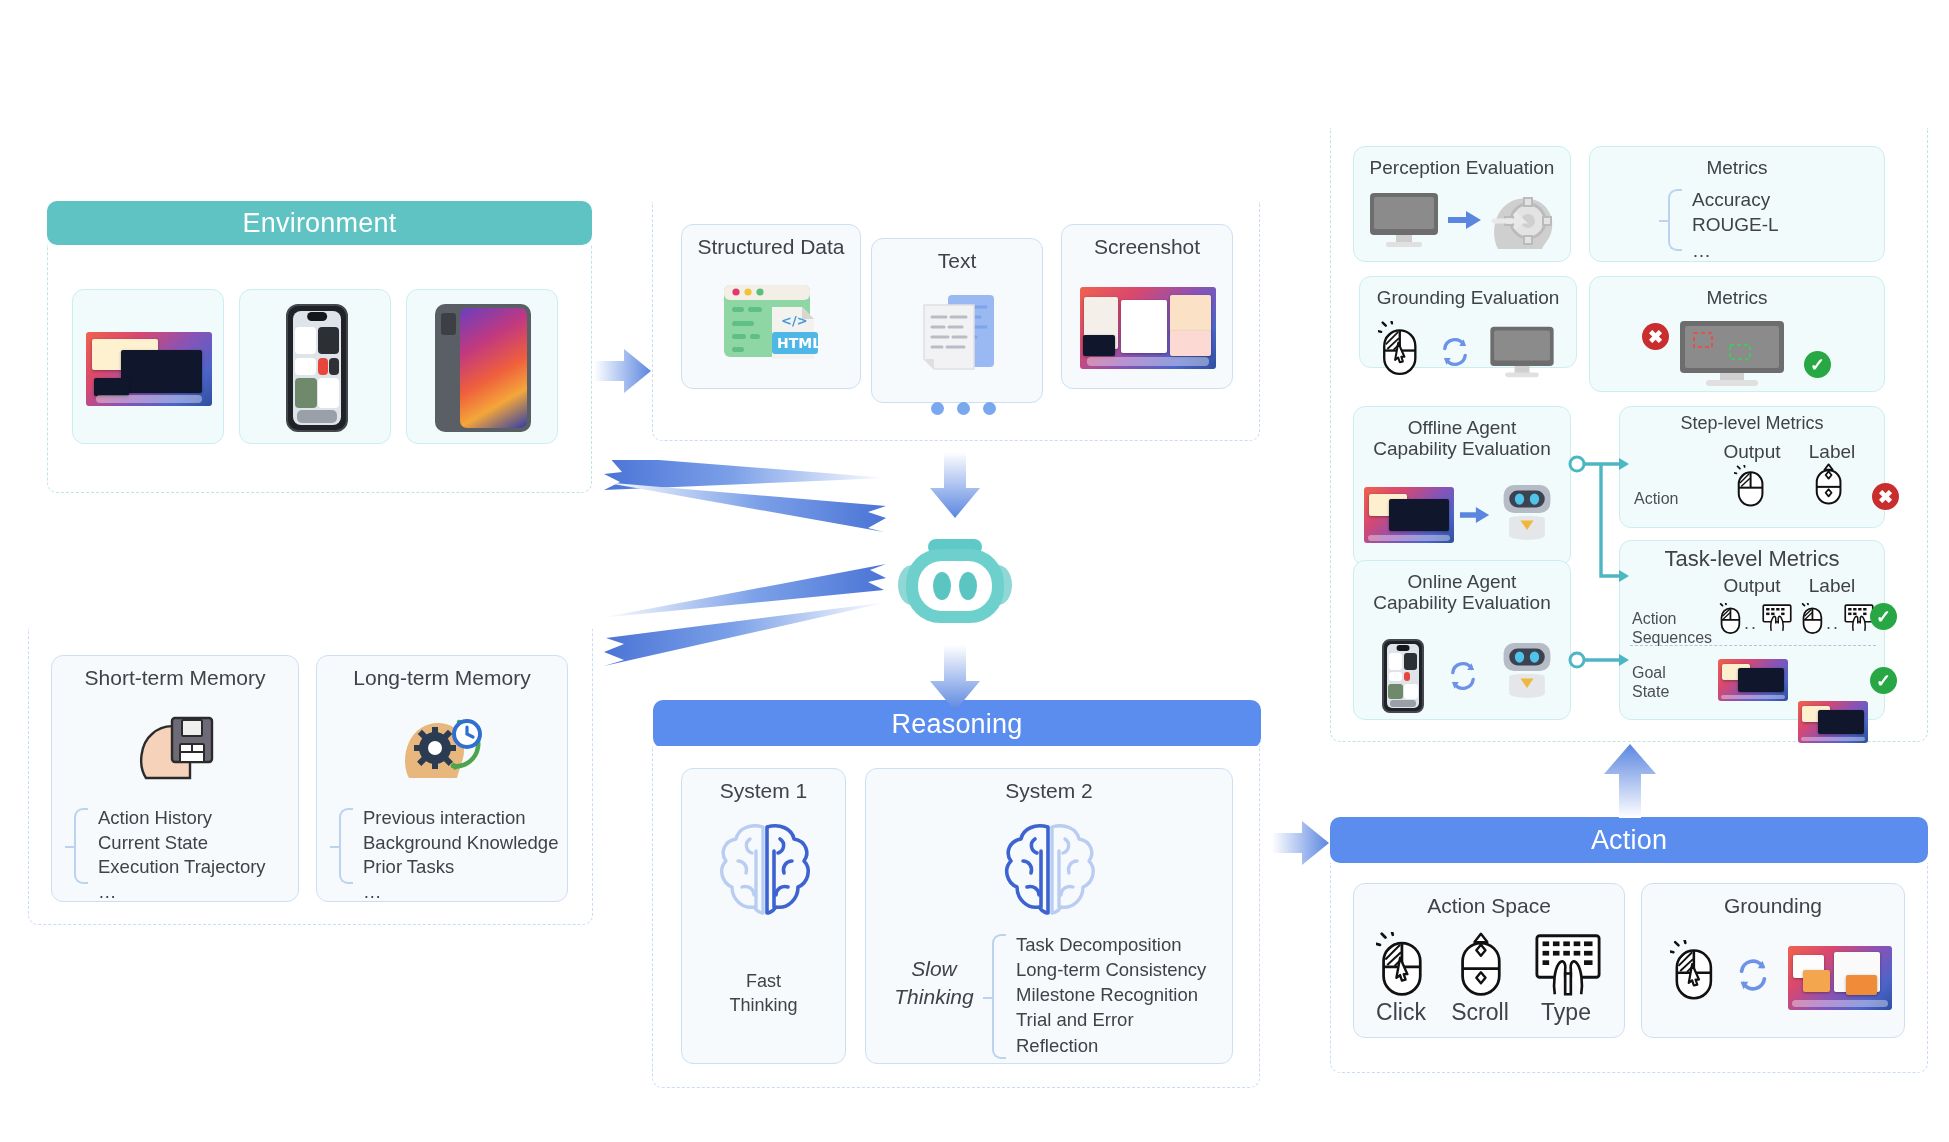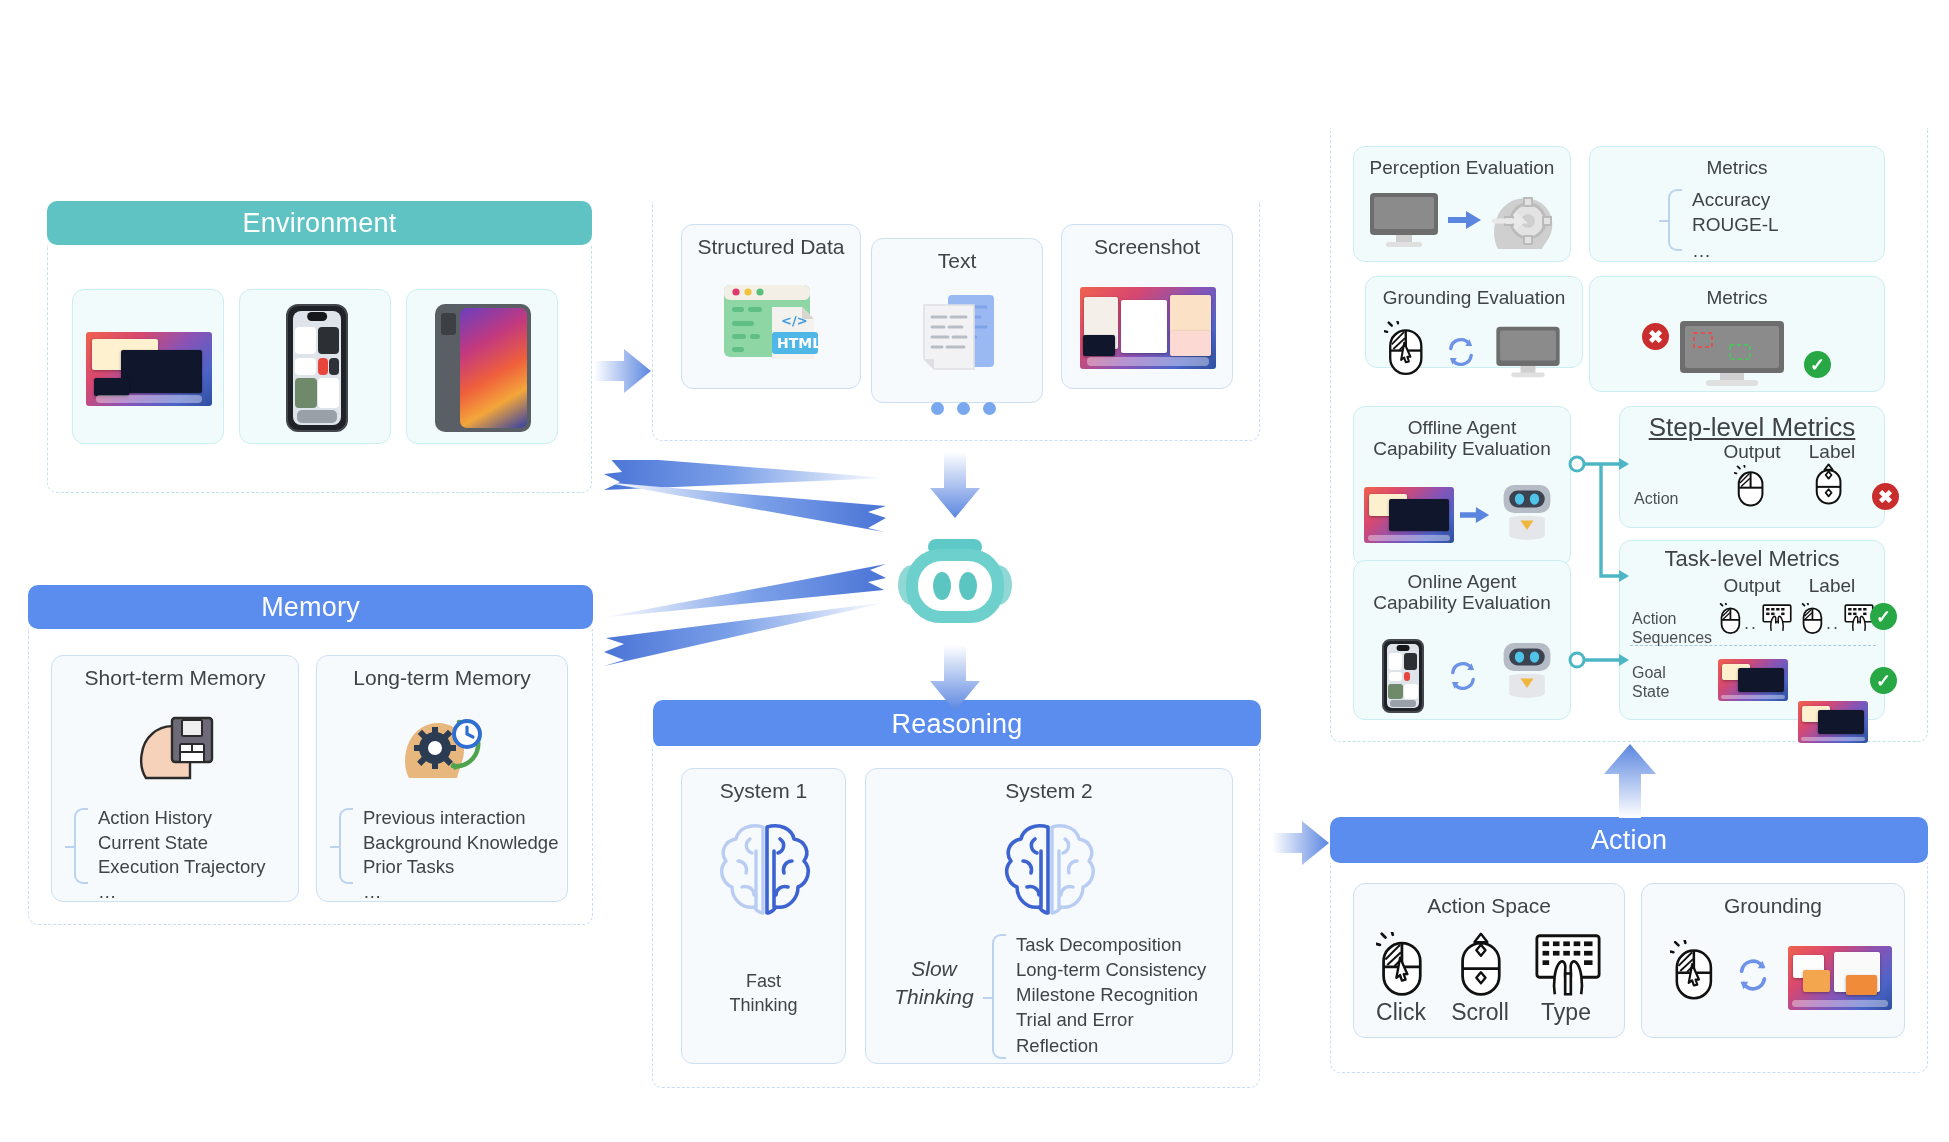--- a/index.html
+++ b/index.html
@@ -168,23 +168,20 @@
       <div class="card tealcard" style="left:358px; top:44px; width:152px; height:155px;">
         <div class="tablet-art" style="left:28px; top:14px; width:96px; height:128px;">
           <div style="position:absolute;left:6px;top:9px;width:15px;height:22px;background:#3c4045;border-radius:3px;"></div>
           <div class="scr"></div>
         </div>
       </div>
     </div>
   </div>
 
   <div class="panel" style="left:28px; top:585px; width:565px; height:340px;">
-    <div class="panel-header blue" style="position:absolute;left:0;top:0;width:100%;height:44px;">
-      <span>Memory</span>
-    </div>
     <div class="panel-body bluedash" style="top:44px; height:296px;">
 
       <div class="card" style="left:22px; top:26px; width:248px; height:247px;">
         <div class="card-title">Short-term Memory</div>
 
         <div class="ic" style="left:84px; top:52px; width:82px; height:74px;">
           <svg viewBox="0 0 82 74" width="82" height="74">
             <path d="M10 70 C2 58 4 36 16 26 C28 15 46 16 54 26 L54 70 Z" fill="#f7d2bb" stroke="#2b2b2b" stroke-width="2.4"></path>
             <rect x="36" y="10" width="40" height="44" rx="3" fill="#6f6a78" stroke="#2b2b2b" stroke-width="2.4"></rect>
             <rect x="46" y="12" width="20" height="16" rx="1.5" fill="#efefef" stroke="#2b2b2b" stroke-width="2"></rect>
@@ -519,21 +516,21 @@
       </div>
 
       <div class="card tealcard" style="left:258px; top:18px; width:296px; height:116px;">
         <div class="card-title sm">Metrics</div>
         <div class="brace" style="left:78px; top:42px; width:14px; height:62px;"></div>
         <div class="list" style="left:102px; top:40px; width:180px; font-size:19px;">Accuracy
 ROUGE-L
 …</div>
       </div>
 
-      <div class="card tealcard" style="left:34px; top:148px; width:218px; height:92px;">
+      <div class="card tealcard" style="left:28px; top:148px; width:218px; height:92px;">
         <div class="card-title sm">Grounding Evaluation</div>
         <div class="ic" style="left:18px; top:44px;">
           <svg viewBox="0 0 54 72" width="42" height="56">
             <g stroke="#111" stroke-width="3" fill="none" stroke-linecap="round">
               <line x1="10" y1="6" x2="6" y2="2"></line>
                 <line x1="18" y1="3" x2="17" y2="-1"></line>
                 <line x1="4" y1="14" x2="0" y2="13"></line>
             </g>
             <rect x="8" y="12" width="40" height="56" rx="20" fill="#fff" stroke="#111" stroke-width="3"></rect>
             <line x1="8" y1="38" x2="48" y2="38" stroke="#111" stroke-width="3"></line>
@@ -600,21 +597,21 @@
             <rect x="12" y="8" width="38" height="18" rx="9" fill="#3b4250"></rect>
             <ellipse cx="23" cy="17" rx="5" ry="6" fill="#4fc3e8"></ellipse>
             <ellipse cx="39" cy="17" rx="5" ry="6" fill="#4fc3e8"></ellipse>
             <path d="M12 38 C12 34 50 34 50 38 L50 56 C50 62 12 62 12 56 Z" fill="#e4e6ea"></path>
             <path d="M24 40 L38 40 L31 50 Z" fill="#f0b73f"></path>
           </svg>
         </div>
       </div>
 
       <div class="card tealcard" style="left:288px; top:278px; width:266px; height:122px;">
-        <div class="card-title" style="top:6px;font-size:26px;text-decoration:underline;">Step-level Metrics</div>
+        <div class="card-title" style="top:6px;font-size:18px;">Step-level Metrics</div>
         <div class="card-title sm" style="left:92px;width:80px;top:34px;">Output</div>
         <div class="card-title sm" style="left:176px;width:72px;top:34px;">Label</div>
         <div class="tiny-label" style="left:14px; top:82px;">Action</div>
         <div class="ic" style="left:114px; top:58px;">
           <svg viewBox="0 0 54 72" width="32" height="43">
             <g stroke="#111" stroke-width="3" fill="none" stroke-linecap="round">
               <line x1="10" y1="6" x2="6" y2="2"></line>
                 <line x1="18" y1="3" x2="17" y2="-1"></line>
                 <line x1="4" y1="14" x2="0" y2="13"></line>
             </g>

